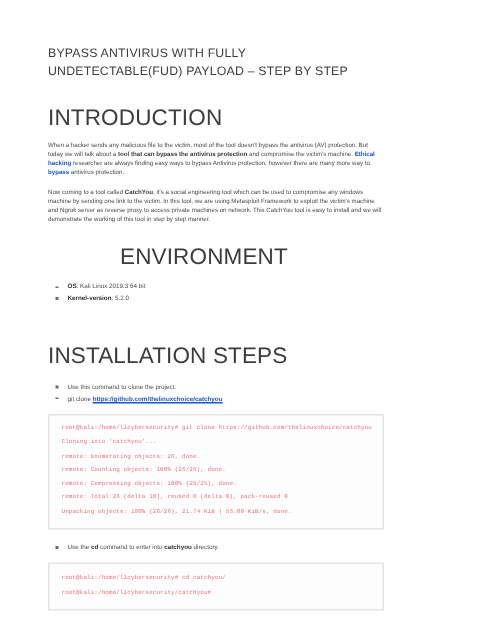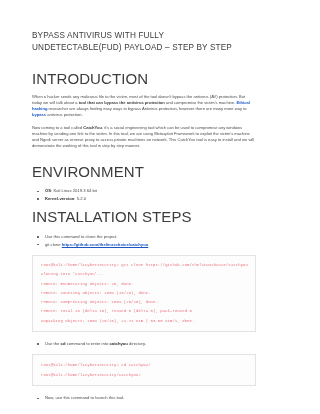--- a/index.html
+++ b/index.html
@@ -32,23 +32,24 @@
   .section-heading {
     font-size: 15px;
     line-height: 14px;
     font-weight: 400;
     color: #3c3c3c;
     letter-spacing: 0.1px;
     margin: 0 0 8px 0;
   }
   .heading-env {
     margin-top: 16px;
+    margin-left: 48px;
   }
   .heading-install {
-    margin-top: 8px;
+    margin-top: 29px;
     margin-bottom: 9px;
   }
   p.para {
     font-size: 4.1px;
     line-height: 6.05px;
     color: #4a4a4a;
     margin: 0 0 7px 0;
     text-align: left;
   }
   p.para b {

